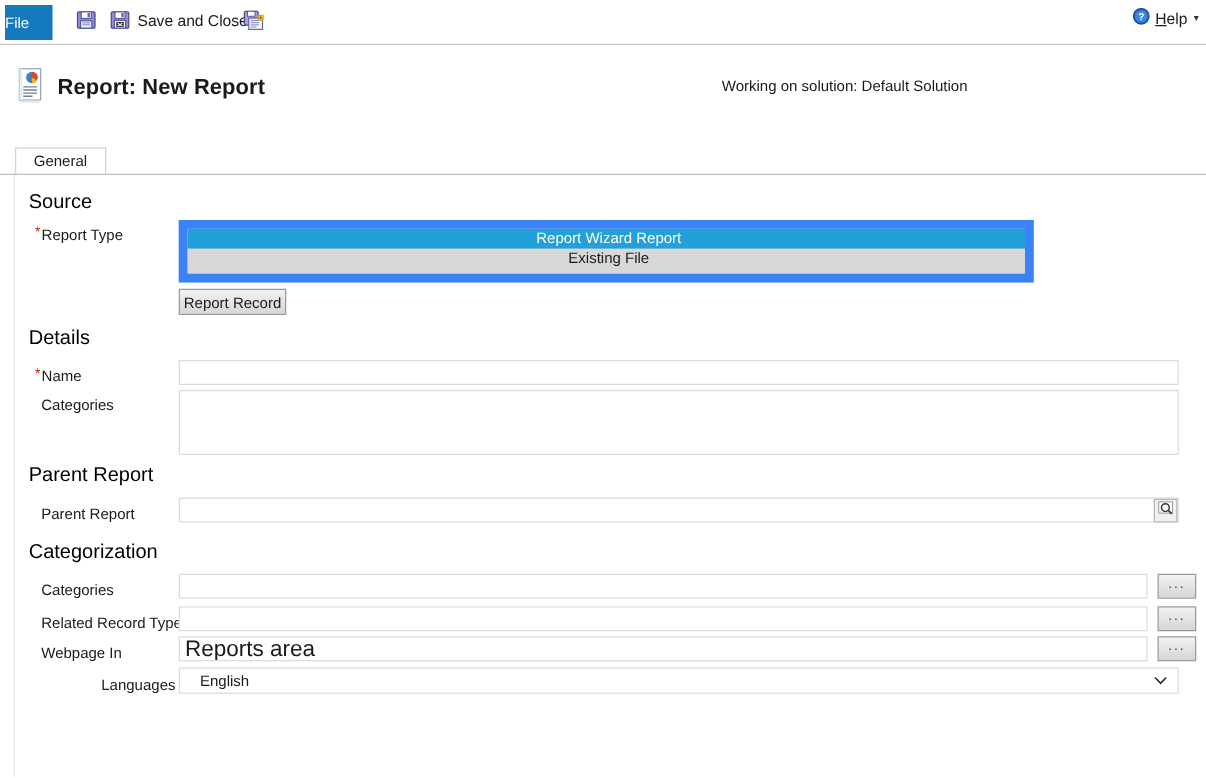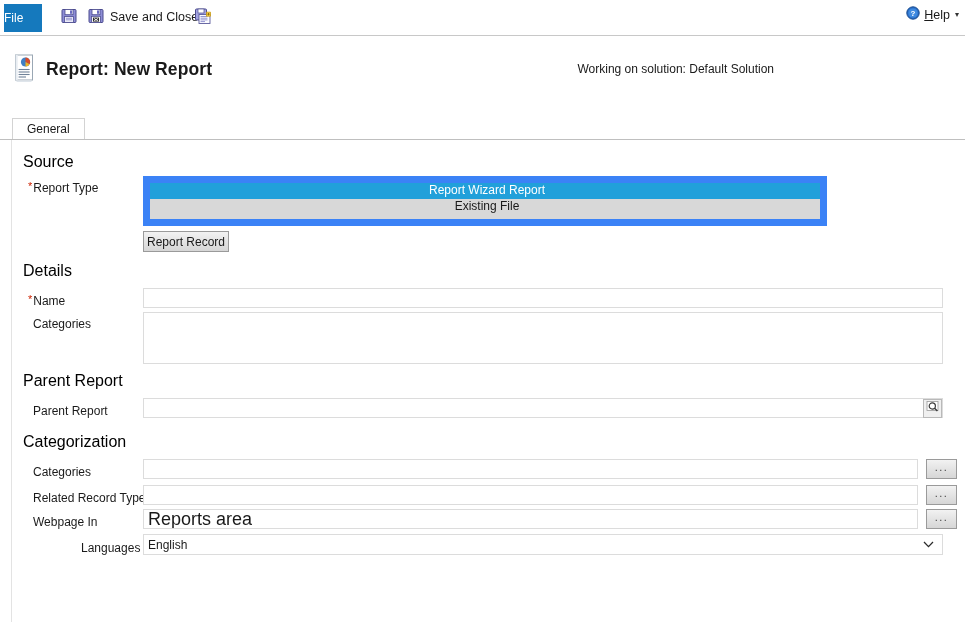--- a/index.html
+++ b/index.html
@@ -248,21 +248,21 @@
 
   
   .selbox {
     position: absolute;
     background: #ffffff;
     border: 1px solid #dcdcdc;
     box-sizing: border-box;
     font-family: "Liberation Sans", sans-serif;
     font-size: 12px;
     color: #1a1a1a;
-    padding: 2px 4px;
+    padding: 2px 16px;
     display: flex;
     align-items: center;
     cursor: pointer;
   }
   .sel-caret {
     position: absolute;
     right: 8px;
     top: 50%;
     transform: translateY(-50%);
     font-size: 9px;

